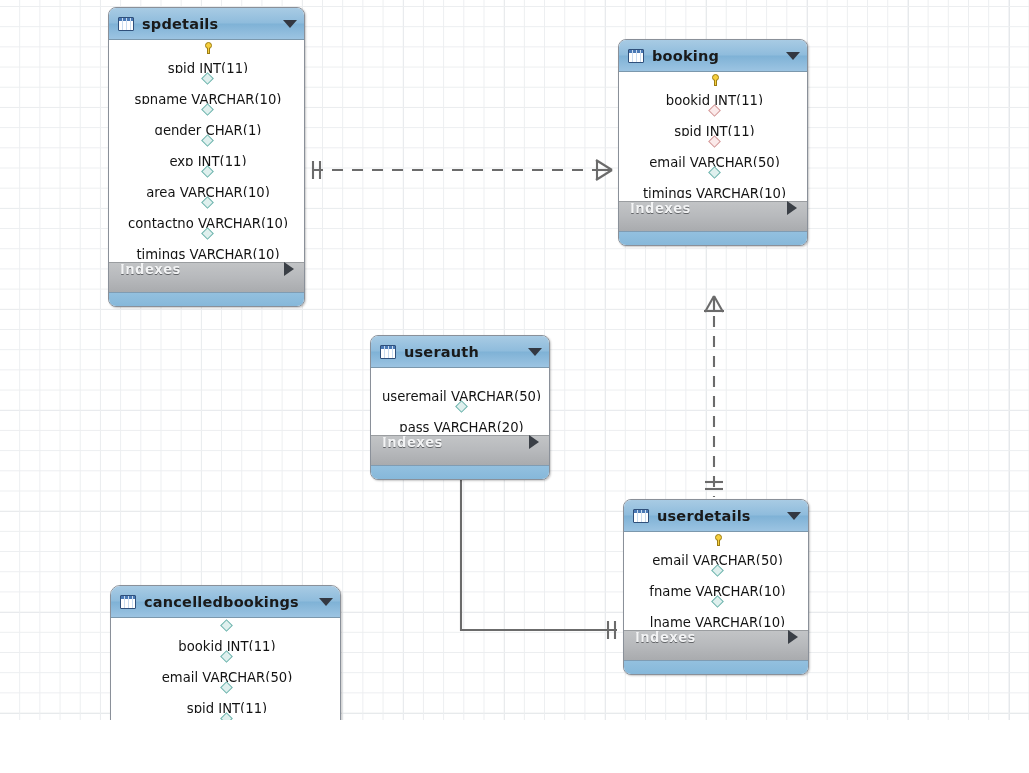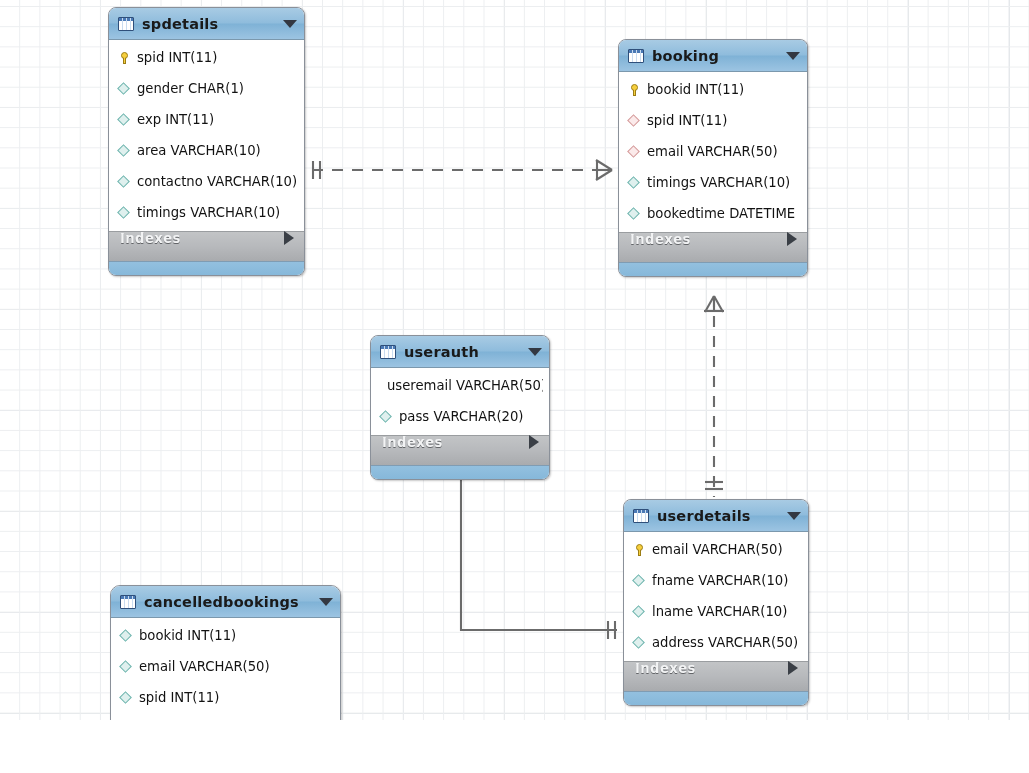--- a/index.html
+++ b/index.html
@@ -96,20 +96,21 @@
     background: #ffffff;
     padding: 2px 0 3px 0;
   }
   .col-row {
     height: 31px;
     display: flex;
     align-items: center;
     padding: 0 6px 0 9px;
     box-sizing: border-box;
     gap: 7px;
+    flex-direction: column;
   }
   .col-label {
     font-size: 13.2px;
     color: #121212;
     white-space: nowrap;
     overflow: hidden;
   }
 
   
   .gly {
@@ -246,20 +247,24 @@
           <span class="tb-name">spdetails</span>
           <span class="tb-caret"></span>
         </div>
         <div class="tb-cols">
           <div class="col-row">
             <span class="gly pk"></span>
             <span class="col-label">spid INT(11)</span>
           </div>
           <div class="col-row">
             <span class="gly dia"></span>
+            <span class="col-label">spname VARCHAR(10)</span>
+          </div>
+          <div class="col-row">
+            <span class="gly dia"></span>
             <span class="col-label">gender CHAR(1)</span>
           </div>
           <div class="col-row">
             <span class="gly dia"></span>
             <span class="col-label">exp INT(11)</span>
           </div>
           <div class="col-row">
             <span class="gly dia"></span>
             <span class="col-label">area VARCHAR(10)</span>
           </div>
@@ -294,24 +299,20 @@
             <span class="col-label">spid INT(11)</span>
           </div>
           <div class="col-row">
             <span class="gly fk"></span>
             <span class="col-label">email VARCHAR(50)</span>
           </div>
           <div class="col-row">
             <span class="gly dia"></span>
             <span class="col-label">timings VARCHAR(10)</span>
           </div>
-          <div class="col-row">
-            <span class="gly dia"></span>
-            <span class="col-label">bookedtime DATETIME</span>
-          </div>
         </div>
         <div class="sec-row">
           <span class="sec-label">Indexes</span>
           <span class="sec-arrow"></span>
         </div>
         <div class="tb-foot"></div>
       </div>
       <div class="table-box" style="left: 370px; top: 301px; width: 180px; margin-top: 34px;">
         <div class="tb-title">
           <span class="tb-ico"></span>
@@ -346,24 +347,20 @@
             <span class="col-label">email VARCHAR(50)</span>
           </div>
           <div class="col-row">
             <span class="gly dia"></span>
             <span class="col-label">fname VARCHAR(10)</span>
           </div>
           <div class="col-row">
             <span class="gly dia"></span>
             <span class="col-label">lname VARCHAR(10)</span>
           </div>
-          <div class="col-row">
-            <span class="gly dia"></span>
-            <span class="col-label">address VARCHAR(50)</span>
-          </div>
         </div>
         <div class="sec-row">
           <span class="sec-label">Indexes</span>
           <span class="sec-arrow"></span>
         </div>
         <div class="tb-foot"></div>
       </div>
       <div class="table-box" style="left: 110px; top: 585px; width: 231px; border-radius: 10px;">
         <div class="tb-title">
           <span class="tb-ico"></span>

